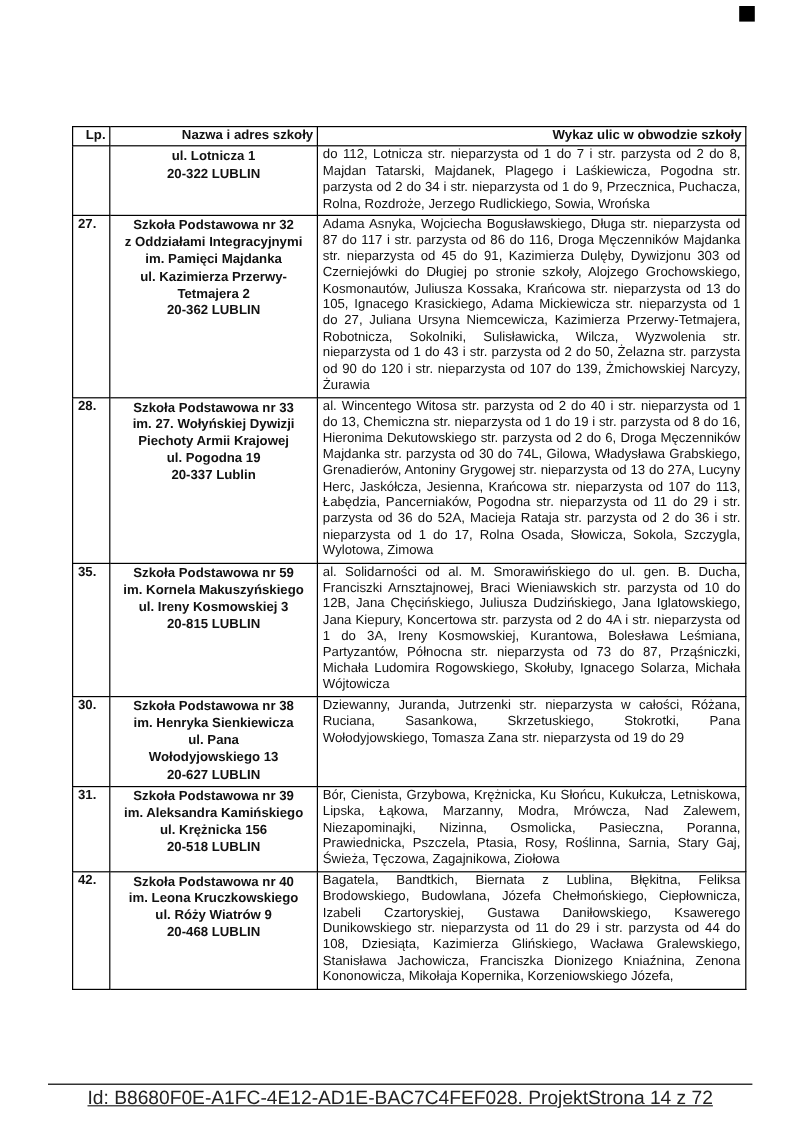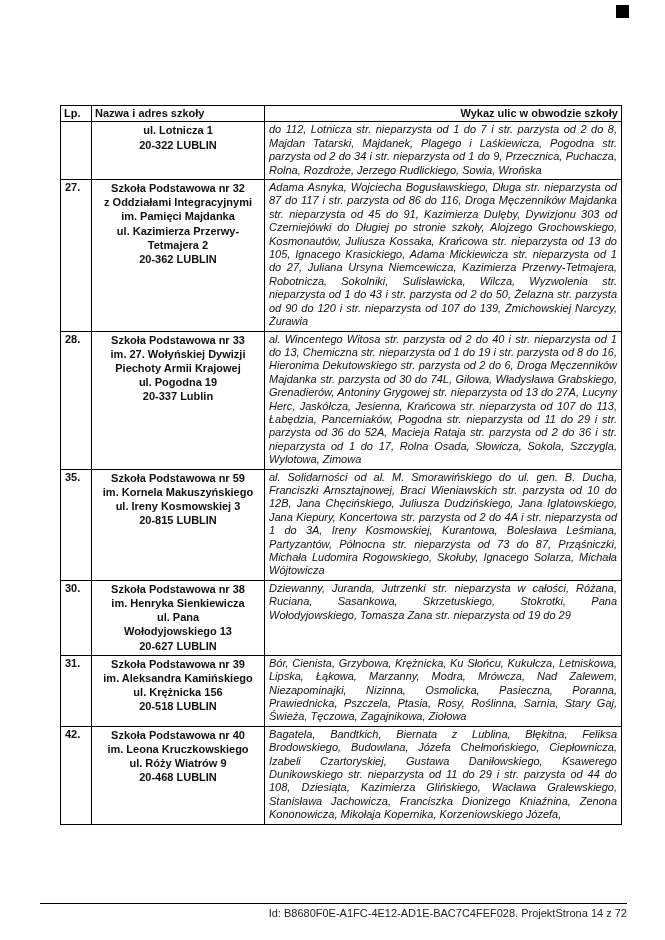--- a/index.html
+++ b/index.html
@@ -35,54 +35,54 @@
   .school-table th, .school-table td {
     border: 1px solid #000;
     vertical-align: top;
     padding: 1px 4px 2px 4px;
     font-size: 11px;
     line-height: 13.4px;
     text-align: center;
   }
   .school-table th {
     font-weight: bold;
-    text-align: left;
+    text-align: right;
     padding: 1px 3px;
     white-space: nowrap;
     overflow: hidden;
   }
   .school-table th.h-streets { text-align: right; }
   td.lp {
     text-align: left;
     font-weight: bold;
   }
   td.school {
     font-weight: bold;
     white-space: pre-line;
     line-height: 14.2px;
   }
   td.streets {
     text-align: justify;
-    font-style: italic;
   }
   .footer-rule {
     position: absolute;
     left: 40px; right: 38px;
     top: 903px;
     border-top: 1px solid #000;
     height: 0;
   }
   .footer-text {
     position: absolute;
     left: 40px; right: 38px;
     top: 907px;
     display: flex;
-    justify-content: flex-end;
-    font-size: 11px;
+    justify-content: center;
+    font-size: 16px;
     color: #222;
+    text-decoration: underline;
   }
 </style>
 </head>
 <body>
 
 <div class="page">
 
   <div class="corner-mark"></div>
 
   <table class="school-table">

